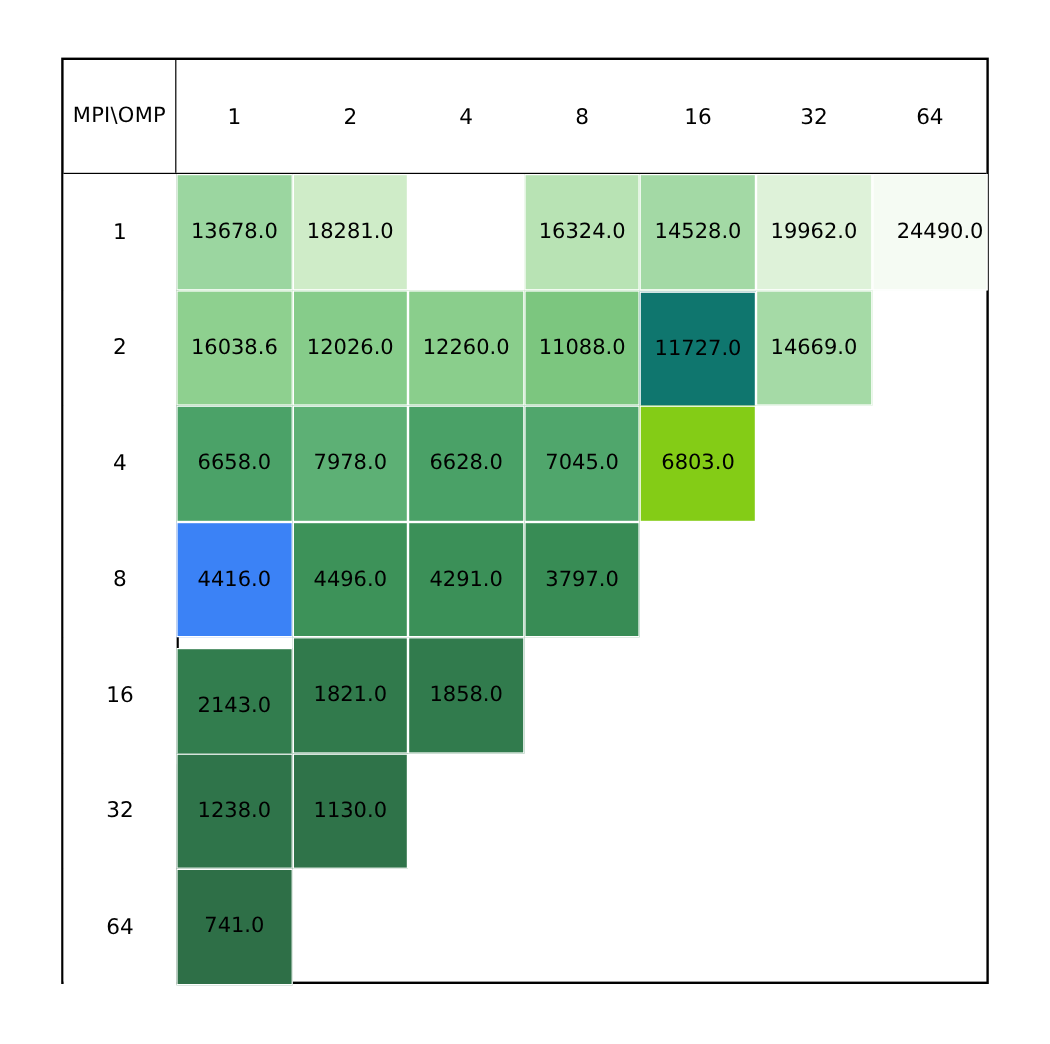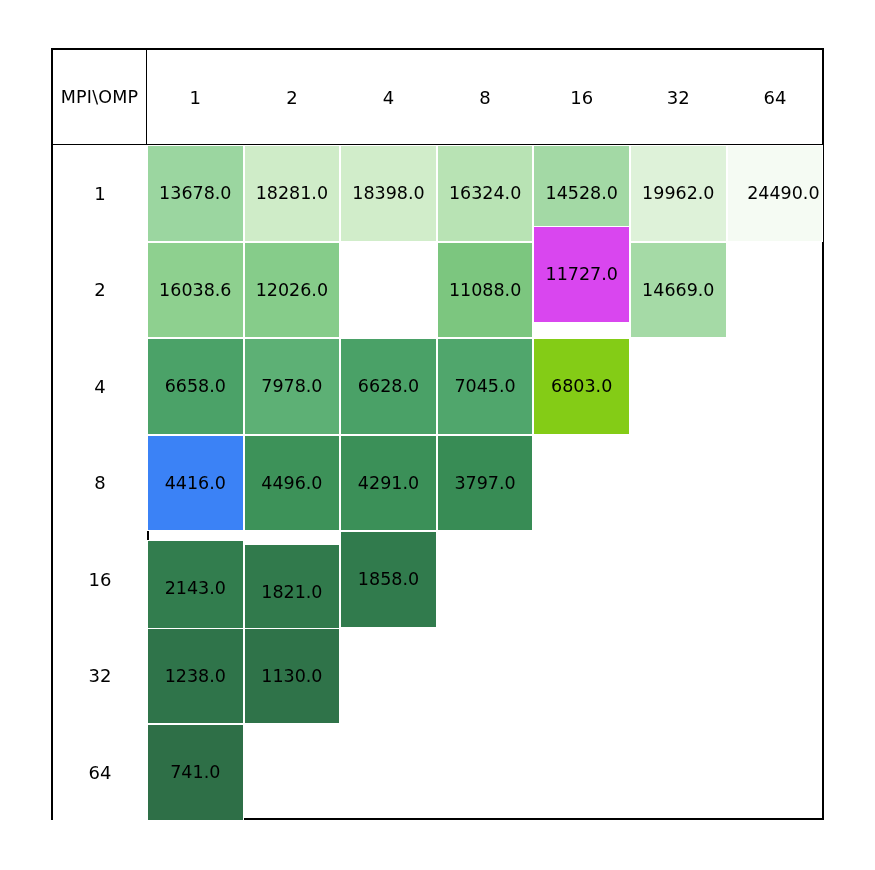--- a/index.html
+++ b/index.html
@@ -138,41 +138,41 @@
 
     <div class="row-label" style="top: 0px;">1</div>
         <div class="row-label" style="top: 96.5px;">2</div>
         <div class="row-label" style="top: 193px;">4</div>
         <div class="row-label" style="top: 289.5px;">8</div>
         <div class="row-label" style="top: 386px;">16</div>
         <div class="row-label" style="top: 482.5px;">32</div>
         <div class="row-label" style="top: 579px;">64</div>
         <div class="cell" style="left: 94px; top: 0px; width: 96.6px; height: 96.5px; background: rgb(155, 214, 160);">13678.0</div>
         <div class="cell" style="left: 190.6px; top: 0px; width: 96.6px; height: 96.5px; background: rgb(207, 236, 200);">18281.0</div>
-        <div class="cell" style="left: 287.2px; top: 0px; width: 96.6px; height: 96.5px; background: rgb(209, 237, 202);">18398.0</div>
         <div class="cell" style="left: 383.8px; top: 0px; width: 96.6px; height: 96.5px; background: rgb(184, 227, 180);">16324.0</div>
         <div class="cell" style="left: 480.4px; top: 0px; width: 96.6px; height: 96.5px; background: rgb(163, 217, 165);">14528.0</div>
         <div class="cell" style="left: 577px; top: 0px; width: 96.6px; height: 96.5px; background: rgb(222, 242, 217);">19962.0</div>
         <div class="cell" style="left: 673.6px; top: 0px; width: 96.6px; height: 96.5px; background: rgb(245, 251, 243); padding-left: 17px;">24490.0</div>
         <div class="cell" style="left: 94px; top: 96.5px; width: 96.6px; height: 96.5px; background: rgb(142, 208, 143);">16038.6</div>
         <div class="cell" style="left: 190.6px; top: 96.5px; width: 96.6px; height: 96.5px; background: rgb(134, 204, 138);">12026.0</div>
+        <div class="cell" style="left: 287.2px; top: 96.5px; width: 96.6px; height: 96.5px; background: rgb(138, 206, 140);">12260.0</div>
         <div class="cell" style="left: 383.8px; top: 96.5px; width: 96.6px; height: 96.5px; background: rgb(124, 198, 127);">11088.0</div>
-        <div class="cell" style="left: 480.4px; top: 81px; width: 96.6px; height: 96.5px; background: #d946ef;">11727.0</div>
+        <div class="cell" style="left: 480.4px; top: 98px; width: 96.6px; height: 96.5px; background: #0f766e;">11727.0</div>
         <div class="cell" style="left: 577px; top: 96.5px; width: 96.6px; height: 96.5px; background: rgb(165, 218, 166);">14669.0</div>
         <div class="cell" style="left: 94px; top: 193px; width: 96.6px; height: 96.5px; background: rgb(75, 162, 104);">6658.0</div>
         <div class="cell" style="left: 190.6px; top: 193px; width: 96.6px; height: 96.5px; background: rgb(93, 176, 117);">7978.0</div>
         <div class="cell" style="left: 287.2px; top: 193px; width: 96.6px; height: 96.5px; background: rgb(74, 161, 103);">6628.0</div>
         <div class="cell" style="left: 383.8px; top: 193px; width: 96.6px; height: 96.5px; background: rgb(80, 166, 108);">7045.0</div>
         <div class="cell" style="left: 480.4px; top: 193px; width: 96.6px; height: 96.5px; background: #84cc16;">6803.0</div>
         <div class="cell" style="left: 94px; top: 289.5px; width: 96.6px; height: 96.5px; background: #3b82f6;">4416.0</div>
         <div class="cell" style="left: 190.6px; top: 289.5px; width: 96.6px; height: 96.5px; background: rgb(61, 146, 89);">4496.0</div>
         <div class="cell" style="left: 287.2px; top: 289.5px; width: 96.6px; height: 96.5px; background: rgb(59, 144, 88);">4291.0</div>
         <div class="cell" style="left: 383.8px; top: 289.5px; width: 96.6px; height: 96.5px; background: rgb(56, 140, 85);">3797.0</div>
         <div class="cell" style="left: 94px; top: 395px; width: 96.6px; height: 96.5px; background: rgb(50, 125, 78);">2143.0</div>
-        <div class="cell" style="left: 190.6px; top: 399px; width: 96.6px; height: 96.5px; background: rgb(49, 122, 76);">1821.0</div>
+        <div class="cell" style="left: 190.6px; top: 386px; width: 96.6px; height: 96.5px; background: rgb(49, 122, 76);">1821.0</div>
         <div class="cell" style="left: 287.2px; top: 386px; width: 96.6px; height: 96.5px; background: rgb(49, 123, 77);">1858.0</div>
         <div class="cell" style="left: 94px; top: 482.5px; width: 96.6px; height: 96.5px; background: rgb(47, 116, 74);">1238.0</div>
         <div class="cell" style="left: 190.6px; top: 482.5px; width: 96.6px; height: 96.5px; background: rgb(47, 115, 73);">1130.0</div>
         <div class="cell" style="left: 94px; top: 579px; width: 96.6px; height: 96.5px; background: rgb(46, 111, 71);">741.0</div>
       </div>
 
   </div>
 
 </div>
 

